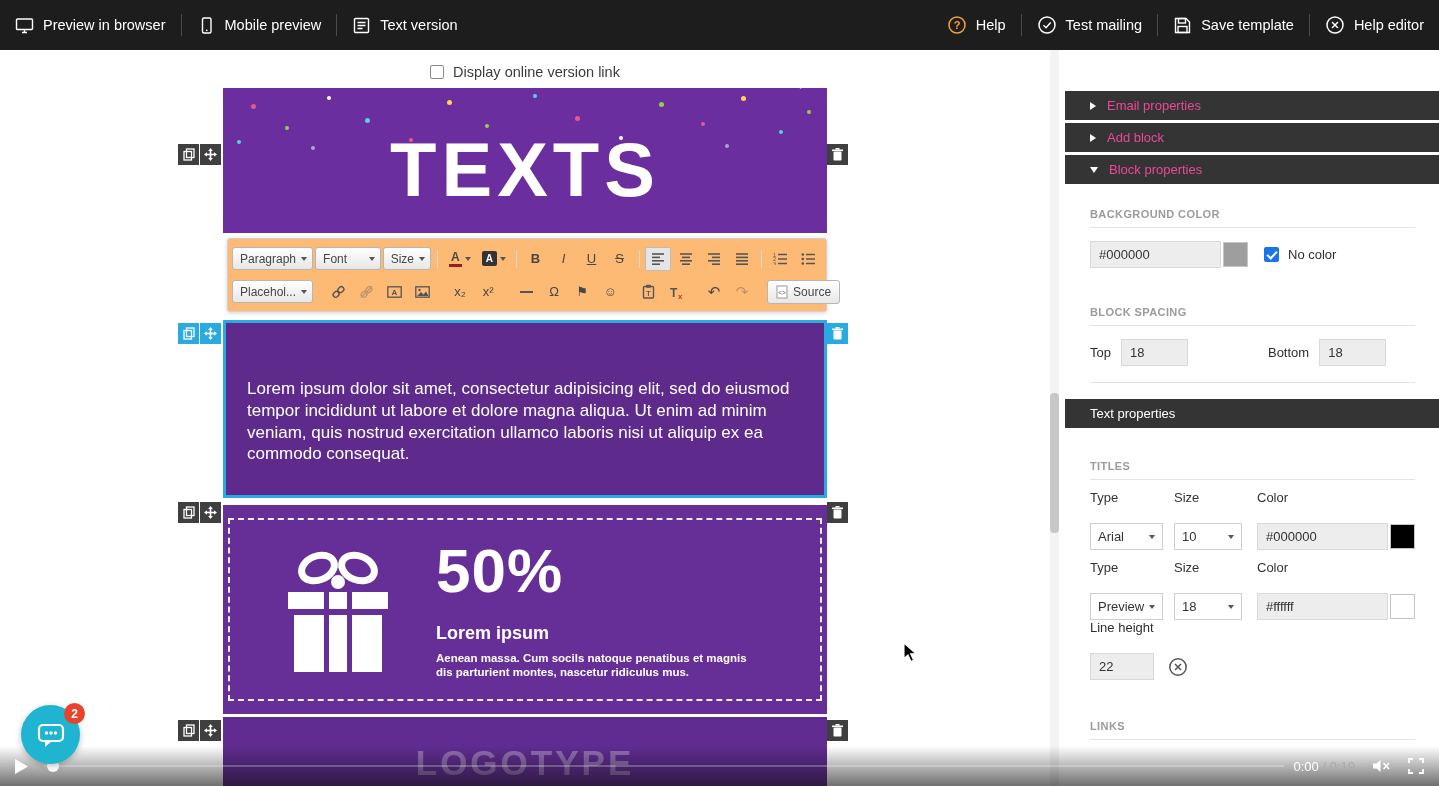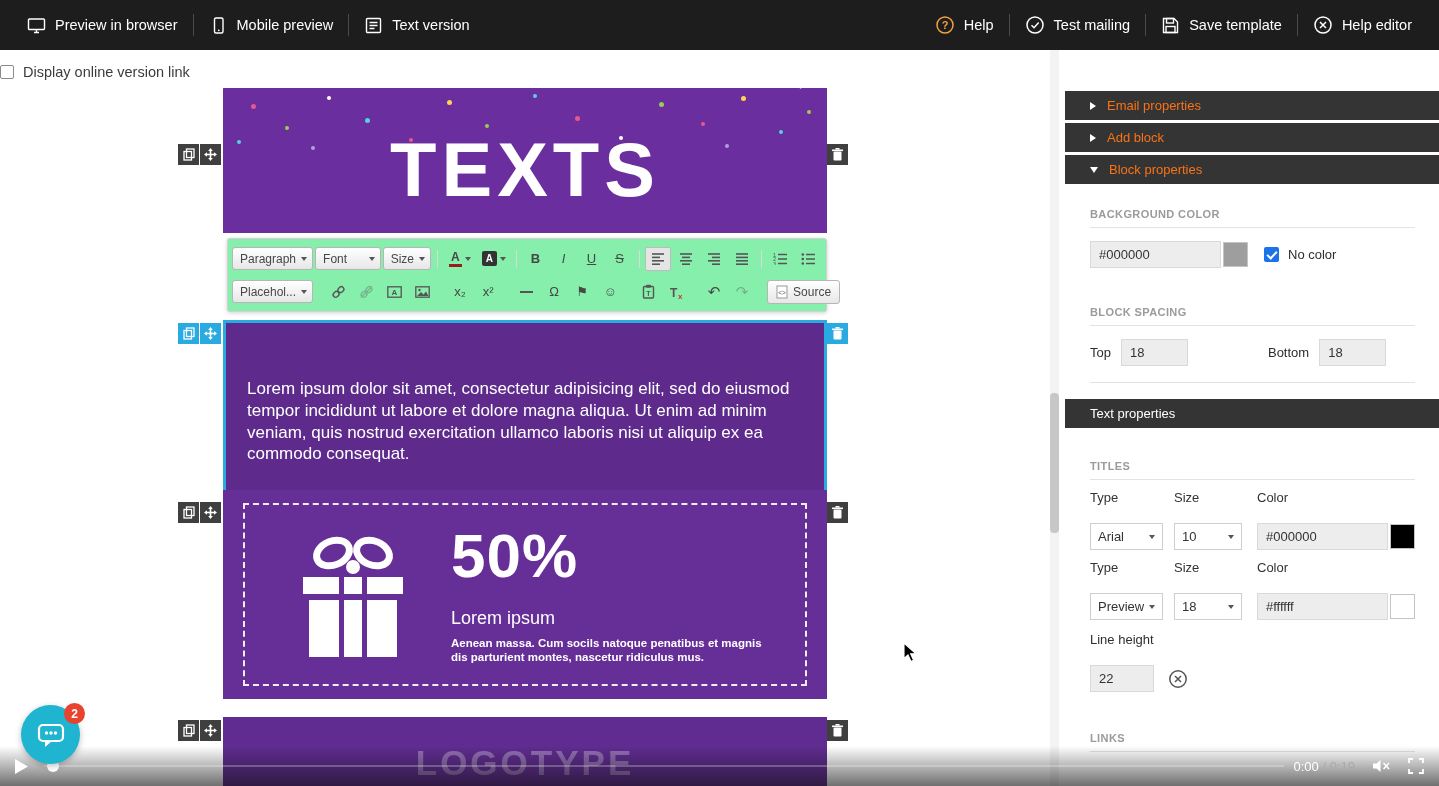--- a/index.html
+++ b/index.html
@@ -1,55 +1,55 @@
 <!DOCTYPE html>
 <html><head>
 <meta charset="utf-8">
 <style>
   *{margin:0;padding:0;box-sizing:border-box}
   html,body{width:1439px;height:786px;overflow:hidden;font-family:"Liberation Sans",sans-serif;background:#fff}
   .stage{position:relative;width:1439px;height:786px;overflow:hidden;background:#fff}
 
   
-  .topbar{position:absolute;left:0;top:0;width:100%;height:50px;background:#1d1d1d;display:flex;align-items:flex-start;justify-content:space-between;padding:0 12px;z-index:30}
+  .topbar{position:absolute;left:0;top:0;width:100%;height:50px;background:#1d1d1d;display:flex;align-items:flex-start;justify-content:space-between;padding:0 0;z-index:30}
   .tb-group{display:flex;align-items:center;height:100%}
   .tb-item{display:flex;align-items:center;gap:9px;color:#fff;font-size:14.5px;padding:0 15px;height:100%;cursor:pointer;white-space:nowrap}
   .tb-div{width:1px;height:22px;background:#4b4b4b}
   .tb-ic{display:flex;align-items:center}
 
   
-  .online-row{position:absolute;left:0;top:58px;width:1050px;height:28px;display:flex;align-items:center;gap:9px;z-index:5}
+  .online-row{position:absolute;left:0;top:58px;width:1050px;height:28px;display:flex;align-items:center;justify-content:center;gap:9px;z-index:5}
   .cb-empty{width:14px;height:14px;border:1px solid #8a8a8a;background:#fff;border-radius:2px;cursor:pointer}
   .online-label{font-size:14.5px;color:#3c3c3c}
 
   
   .blk{position:absolute;left:223px;width:604px;z-index:1}
   .blk1{top:88px;height:145px;background:#6a2e9e;overflow:hidden}
   .headline{text-align:center;color:#fff;font-size:76px;font-weight:900;letter-spacing:5px;margin-top:44px;line-height:1}
   .dot{position:absolute;border-radius:50%}
   .arc{position:absolute;border:2px solid transparent;border-top-color:rgba(255,255,255,.8);border-radius:50%}
   .blk2{top:320px;height:178px;background:#5e2b8d;border:3px solid #29abe2;padding:55px 20px 0 21px;color:#fff;font-size:17px;line-height:21.8px}
-  .blk3{top:490px;height:209px;background:#662e97;padding:13px 20px}
+  .blk3{top:505px;height:209px;background:#662e97;padding:13px 5px}
   .dashed{border:2px dashed rgba(255,255,255,.92);height:100%;display:flex;align-items:center;padding-left:52px;gap:42px}
   .promo-col{color:#fff}
   .promo-pct{font-size:62px;font-weight:800;line-height:1;letter-spacing:1px}
-  .promo-title{font-size:18px;font-weight:normal;margin-top:21px}
+  .promo-title{font-size:18px;font-weight:bold;margin-top:21px}
   .promo-text{font-size:11.5px;line-height:14px;margin-top:7px;width:330px;font-weight:bold}
   .blk4{top:717px;height:69px;background:#602c91;display:flex;justify-content:center;overflow:hidden}
   .logotype{font-size:35px;font-weight:800;letter-spacing:3px;color:rgba(255,255,255,.32);margin-top:26px}
 
   
   .handle-pair{position:absolute;left:178px;display:flex;gap:1px;z-index:6}
   .handle-btn{width:21px;height:21px;background:#3f3f3f;display:flex;align-items:center;justify-content:center;cursor:pointer}
   .handle-pair.active .handle-btn{background:#29abe2}
   .trash-btn{position:absolute;left:827px;width:21px;height:21px;background:#3f3f3f;display:flex;align-items:center;justify-content:center;cursor:pointer;z-index:6}
   .trash-btn.active{background:#29abe2}
 
   
-  .cke{position:absolute;left:227px;top:238px;width:600px;background:#86efac;border:1px solid #d1d1d1;border-radius:3px;padding:3px 4px;box-shadow:0 1px 4px rgba(0,0,0,.18);z-index:7}
+  .cke{position:absolute;left:227px;top:238px;width:600px;background:#fdba74;border:1px solid #d1d1d1;border-radius:3px;padding:3px 4px;box-shadow:0 1px 4px rgba(0,0,0,.18);z-index:7}
   .cke-row{display:flex;align-items:center;gap:2px;height:33px}
   .cke-sep{width:1px;height:18px;background:#d9d9d9;margin:0 4px}
   .cke-combo{height:23px;border:1px solid #b6b6b6;background:linear-gradient(#fff,#e7e7e7);border-radius:3px;display:flex;align-items:center;justify-content:space-between;padding:0 5px 0 7px;font-size:12px;color:#474747;cursor:pointer}
   .w-par{width:86px}.w-font{width:84px}.w-size{width:58px}.w-ph{width:86px}
   .combo-label{overflow:hidden;text-overflow:ellipsis;white-space:nowrap}
   .caret-down{width:0;height:0;border-left:3.5px solid transparent;border-right:3.5px solid transparent;border-top:4.5px solid #555;flex:none;margin-left:5px}
   .cke-btn{min-width:26px;height:24px;border:1px solid transparent;border-radius:2px;display:flex;align-items:center;justify-content:center;color:#474747;font-size:13px;background:transparent;cursor:pointer;font-family:"Liberation Sans",sans-serif}
   .cke-btn.active{background:#e5e5e5;border-color:#bcbcbc}
   .cke-btn.disabled{opacity:.35}
   .g-b{font-weight:bold}.g-i{font-style:italic}.g-u{text-decoration:underline}.g-s{text-decoration:line-through}
@@ -60,21 +60,21 @@
   .icon-hr{width:13px;border-top:2px solid #555}
   .g-arrow{font-size:15px}
   .src-btn{height:24px;border:1px solid #b6b6b6;border-radius:3px;background:linear-gradient(#fff,#e7e7e7);display:flex;align-items:center;gap:5px;padding:0 8px;font-size:12px;color:#474747;cursor:pointer}
 
   
   .vtrack{position:absolute;left:1050px;top:50px;width:9px;height:736px;background:#f3f3f3;z-index:8}
   .vthumb{position:absolute;left:1050px;top:393px;width:9px;height:140px;background:#c7c7c7;border-radius:4px;z-index:9;cursor:pointer}
 
   
   .panel{position:absolute;left:1065px;top:50px;width:374px;height:736px;background:#fff;z-index:10;padding-top:41px}
-  .acc-bar{height:29px;background:#343434;color:#f97316;display:flex;align-items:center;padding:0 25px;font-size:13px;margin-bottom:3px;cursor:pointer;gap:11px}
+  .acc-bar{height:29px;background:#343434;color:#ec4899;display:flex;align-items:center;padding:0 25px;font-size:13px;margin-bottom:3px;cursor:pointer;gap:11px}
   .tri-right{width:0;height:0;border-top:4.5px solid transparent;border-bottom:4.5px solid transparent;border-left:6.5px solid #fff}
   .tri-down{width:0;height:0;border-left:4.5px solid transparent;border-right:4.5px solid transparent;border-top:6.5px solid #fff}
   .pbody{padding:0 24px 0 25px}
   .sec-label{color:#9b9b9b;font-size:11px;font-weight:bold;letter-spacing:.4px;padding-bottom:7px;border-bottom:1px solid #e3e3e3}
   .mt24{margin-top:24px}.mt38{margin-top:38px}.mt32{margin-top:32px}.mt42{margin-top:42px}.mt40{margin-top:40px}
   .row{display:flex;align-items:center}
   .tinput{height:27px;background:#ededed;border:1px solid #d9d9d9;font-size:13px;color:#333;padding:0 8px;font-family:"Liberation Sans",sans-serif;outline:none}
   .w131{width:131px}.w67{width:67px}.w64{width:64px}
   .swatch{width:25px;height:25px;border:1px solid #c4c4c4;margin-left:2px;flex:none}
   .check-on{width:15px;height:15px;background:#1a73e8;border-radius:2px;position:relative;cursor:pointer;flex:none}
@@ -592,21 +592,21 @@
             <span class="caret-down"></span>
         </div>
         <div class="ui-select sel68">
           <span>18</span>
             <span class="caret-down"></span>
         </div>
         <input class="tinput w131" readonly="" value="#ffffff" style="">
         <span class="swatch" style="background:#fff"></span>
       </div>
 
-      <div class="plabel" style="margin-top:12px">Line height</div>
+      <div class="plabel" style="margin-top:0">Line height</div>
       <div class="ctl-row">
         <input class="tinput w64" readonly="" value="22" style="">
         <span class="clear-circ">
           <svg width="20" height="20" viewBox="0 0 20 20" fill="none" stroke="#555" stroke-width="1.5">
               <circle cx="10" cy="10" r="8.2"></circle>
               <path d="M7 7 L13 13 M13 7 L7 13"></path>
             </svg>
         </span>
       </div>
 

